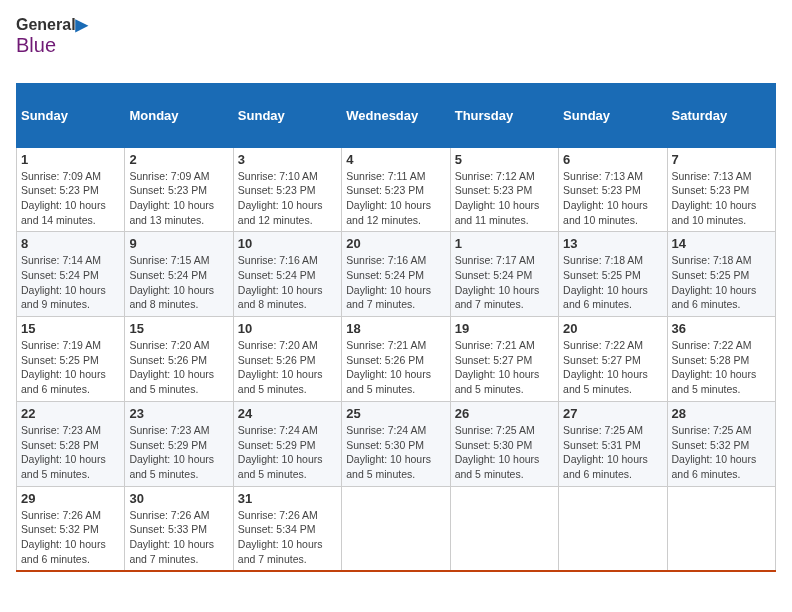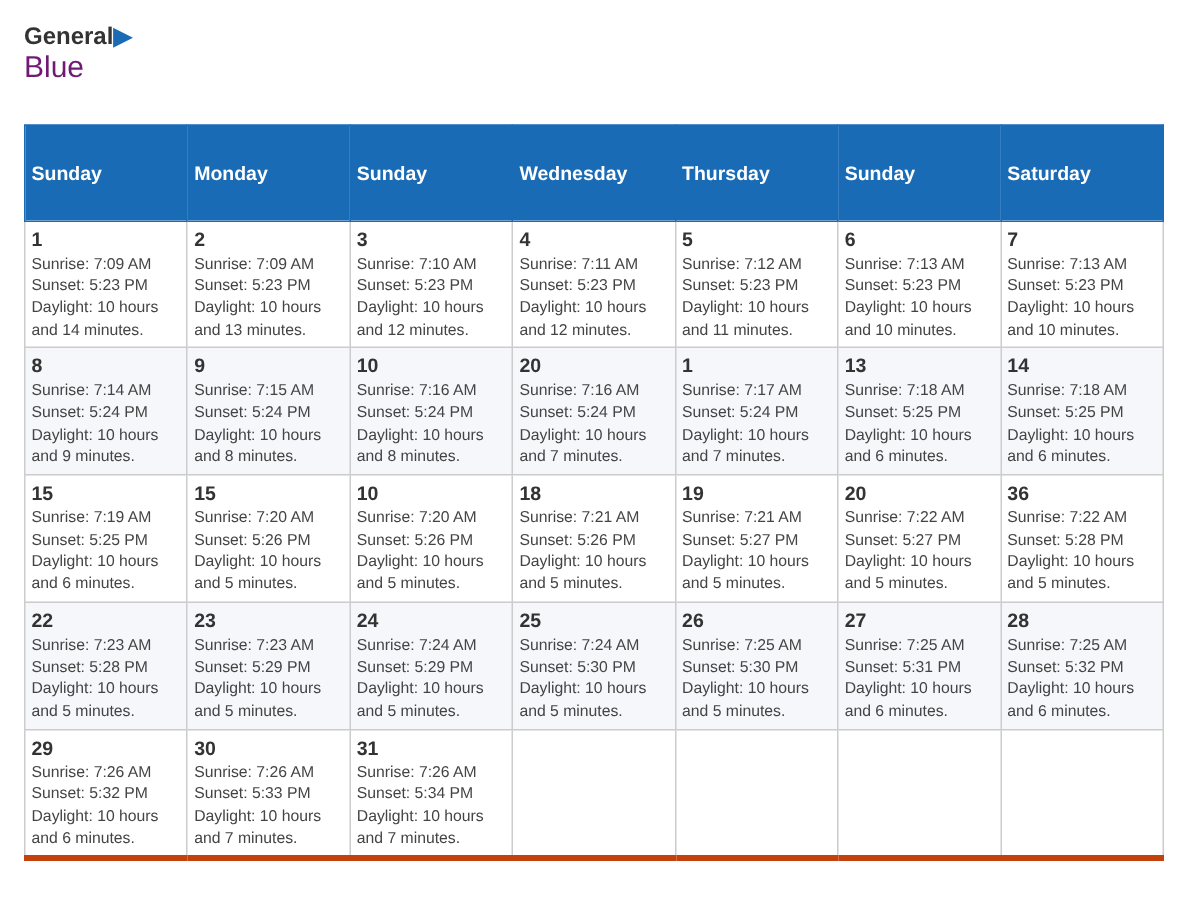--- a/index.html
+++ b/index.html
@@ -67,21 +67,21 @@
     }
     .day-info {
       color: #444;
       font-size: 10.5px;
       line-height: 1.4;
     }
     .empty-cell {
       background: #f9f9f9;
     }
     .last-row td {
-      border-bottom: 4px solid #c2410c;
+      border-bottom: 2px solid #c2410c;
     }
   </style>
 </head>
 <body>
 
 <div class="header">
   <div class="logo">
   <div style="display:flex;flex-direction:column;line-height:1.1;">
     <span style="font-size:16px;font-weight:bold;color:#333;">General<span style="color:#1a6bb5;">▶</span></span>
     <span style="font-size:20px;font-weight:normal;color:#701a75;">Blue</span>

